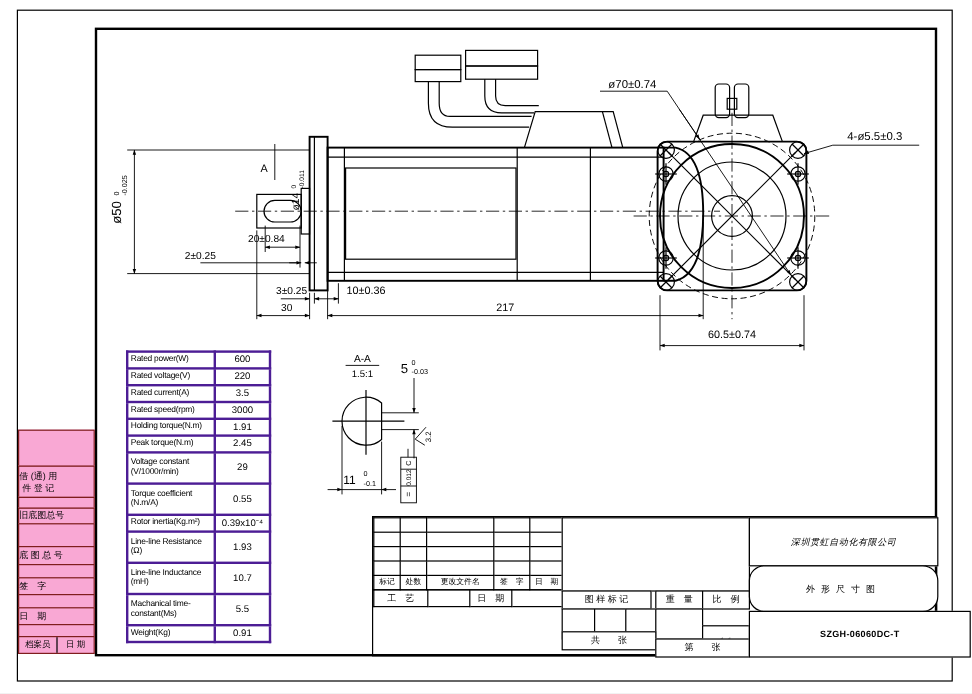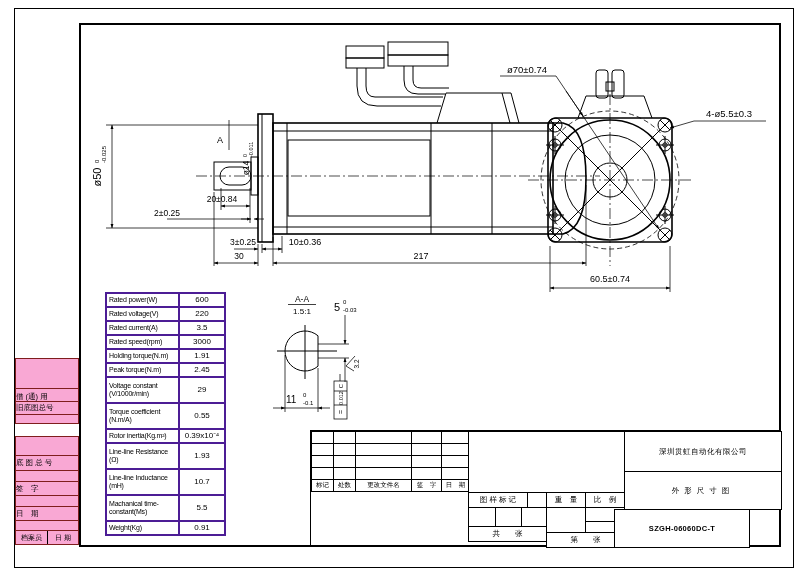--- a/index.html
+++ b/index.html
@@ -33,22 +33,22 @@
       border:1.5px solid #000;box-sizing:border-box;}
   .tb .c{position:absolute;border:1px solid #000;box-sizing:border-box;
       display:flex;align-items:center;justify-content:center;background:#fff;
       font-size:7.5px;white-space:nowrap;overflow:hidden;}
   table.rev{position:absolute;left:0;top:0;border-collapse:collapse;table-layout:fixed;width:158px;}
   table.rev td{border:1px solid #000;height:11px;font-size:6.5px;text-align:center;
       padding:0;overflow:hidden;white-space:nowrap;}
   table.apr{position:absolute;left:0;top:60px;border-collapse:collapse;table-layout:fixed;width:158px;}
   table.apr td{border:1px solid #000;height:13px;font-size:7.5px;text-align:center;
       padding:0;overflow:hidden;white-space:nowrap;}
-  .company{font-size:12px;letter-spacing:.5px;}
-  .dtitle{font-size:19px;letter-spacing:5px;}
+  .company{font-size:12px;letter-spacing:.5px;font-style:italic;}
+  .dtitle{font-size:19px;letter-spacing:5px;border-radius:13px;}
   .model{font-size:16.5px;font-weight:bold;letter-spacing:.3px;}
 </style>
 </head>
 <body>
 
 <div class="page">
 
   <div class="outer-border"></div>
   <div class="inner-frame"></div>
 
@@ -308,21 +308,21 @@
     </table>
 
   <div class="lp" style="top:358px;height:31px"></div>
   <div class="lp" style="top:388px;height:27px">
     <div>
         <div>借 (通) 用</div>
          <div>件 登 记</div>
       </div>
   </div>
   <div class="lp" style="top:414px;height:10px"></div>
-  <div class="lp" style="top:401px;height:14px">旧底图总号</div>
+  <div class="lp" style="top:423px;height:14px">旧底图总号</div>
   <div class="lp" style="top:436px;height:20px"></div>
   <div class="lp" style="top:455px;height:16px">底 图 总 号</div>
   <div class="lp" style="top:470px;height:12px"></div>
   <div class="lp" style="top:481px;height:15px">签　字</div>
   <div class="lp" style="top:495px;height:12px"></div>
   <div class="lp" style="top:506px;height:15px">日　期</div>
   <div class="lp" style="top:520px;height:11px"></div>
   <div class="lp" style="top:530px;height:15px;padding:0">
     <div style="width:31px;height:100%;border-right:1px solid #000;display:flex;align-items:center;justify-content:center;font-size:7px">档案员</div>
     <div style="flex:1;height:100%;display:flex;align-items:center;justify-content:center;font-size:7px">日 期</div>
@@ -378,33 +378,39 @@
       </table>
 
     <table class="apr">
       <colgroup>
           <col style="width:45px">
           <col style="width:35px">
           <col style="width:35px">
           <col style="width:43px">
         </colgroup>
       <tbody>
+      <tr>
+            <td>工　艺</td>
+            <td></td>
+            <td>日　期</td>
+            <td></td>
+          </tr>
     </tbody>
       </table>
 
     <div class="c" style="left:157px;top:0;width:157px;height:62px"></div>
-    <div class="c" style="left:157px;top:61px;width:60px;height:16px">图 样 标 记</div>
+    <div class="c" style="left:157px;top:61px;width:75px;height:16px">图 样 标 记</div>
     <div class="c" style="left:235px;top:61px;width:40px;height:16px">重　量</div>
     <div class="c" style="left:274px;top:61px;width:40px;height:16px">比　例</div>
     <div class="c" style="left:157px;top:76px;width:28px;height:26px"></div>
     <div class="c" style="left:184px;top:76px;width:27px;height:26px"></div>
     <div class="c" style="left:210px;top:76px;width:26px;height:26px"></div>
     <div class="c" style="left:235px;top:76px;width:40px;height:26px"></div>
     <div class="c" style="left:274px;top:90px;width:40px;height:26px">1:1</div>
     <div class="c" style="left:157px;top:95px;width:79px;height:16px">共　　张</div>
     <div class="c" style="left:235px;top:101px;width:79px;height:16px">第　　张</div>
 
     <div class="c company" style="left:313px;top:0;width:158px;height:41px">深圳贯虹自动化有限公司</div>
     <div class="c dtitle" style="left:313px;top:40px;width:158px;height:39px">外形尺寸图</div>
-    <div class="c model" style="left:303px;top:78px;width:136px;height:39px">SZGH-06060DC-T</div>
+    <div class="c model" style="left:313px;top:78px;width:185px;height:39px">SZGH-06060DC-T</div>
   </div>
 
 </div>
 
 </body></html>

